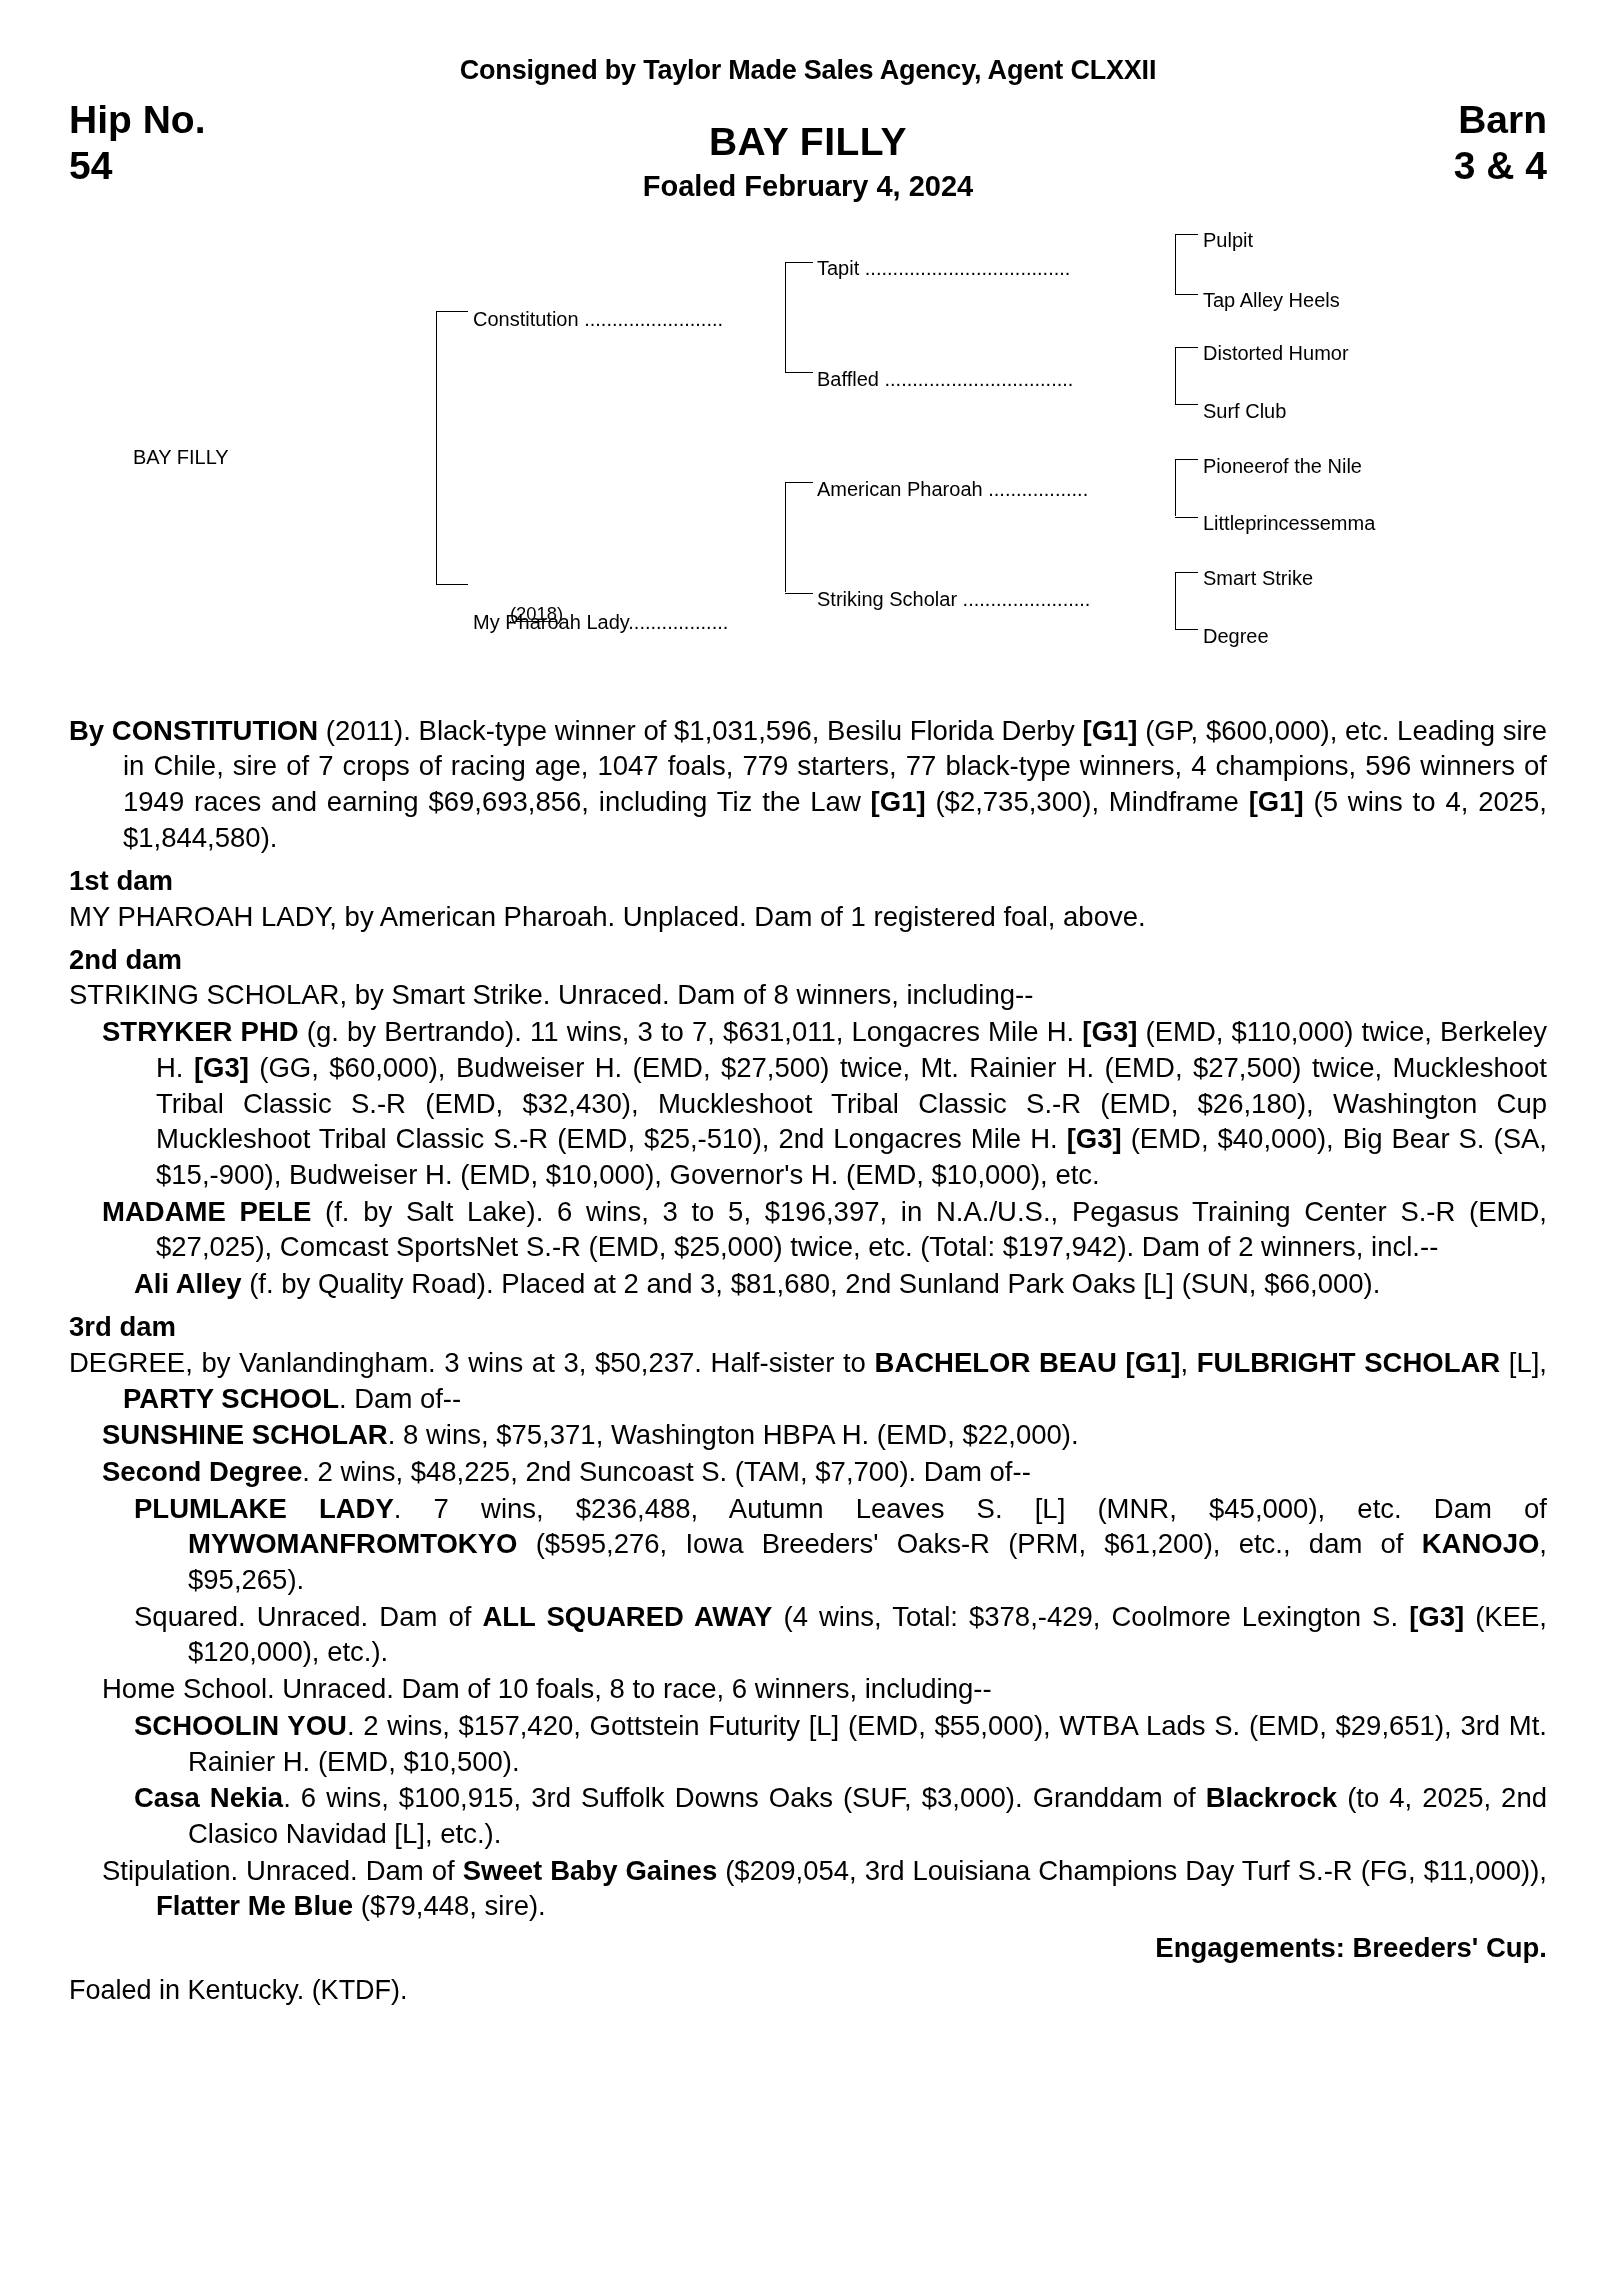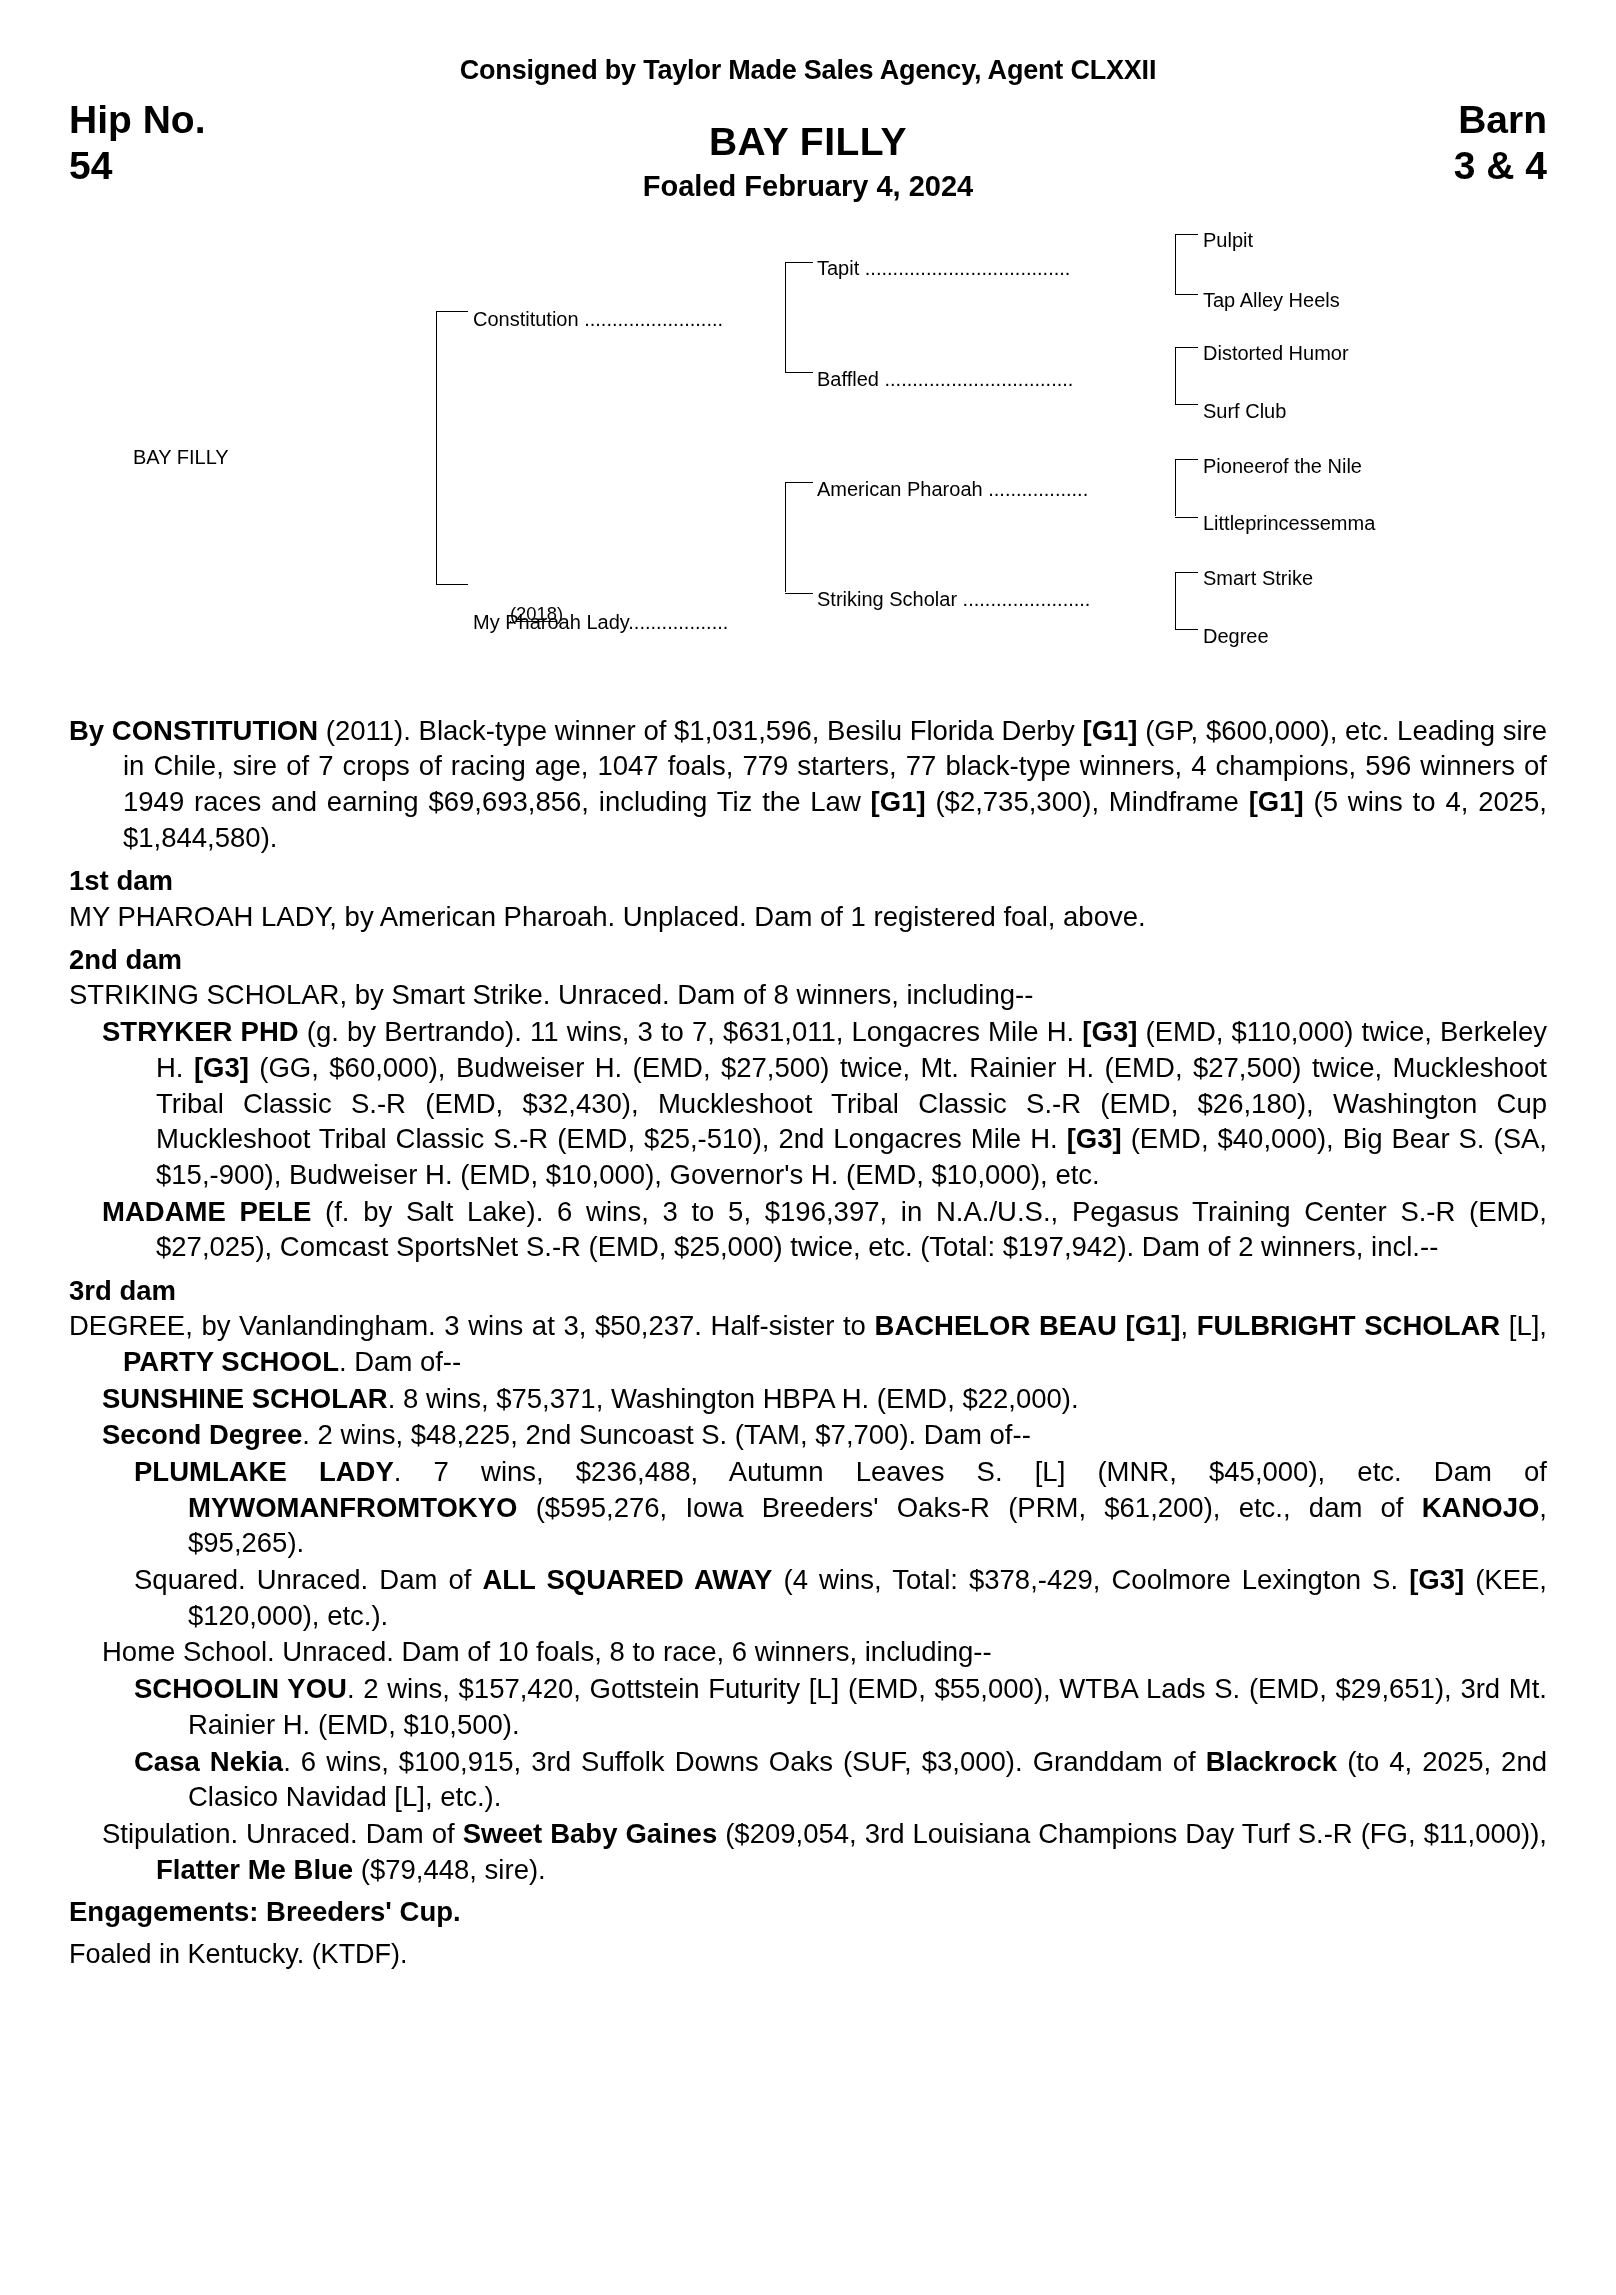--- a/index.html
+++ b/index.html
@@ -107,20 +107,21 @@
   .damhead {
     font-weight: bold;
     font-size: 27.5px;
     margin: 7.3px 0 0 0;
   }
   b { font-weight: bold; }
   .engage {
     font-weight: bold;
     font-size: 27.5px;
     margin-top: 6.4px;
+    text-align: right;
   }
   .foaled-in {
     font-size: 27px;
     margin-top: 7px;
   }
 </style>
 </head>
 <body>
 
 <div class="page">
@@ -199,20 +200,21 @@
       <b>By CONSTITUTION</b><span> (2011). Black-type winner of $1,031,596, Besilu Florida Derby </span><b>[G1]</b><span> (GP, $600,000), etc. Leading sire in Chile, sire of 7 crops of racing age, 1047 foals, 779 starters, 77 black-type winners, 4 champions, 596 winners of 1949 races and earning $69,693,856, including Tiz the Law </span><b>[G1]</b><span> ($2,735,300), Mindframe </span><b>[G1]</b><span> (5 wins to 4, 2025, $1,844,580).</span>
     </p>
 
     <div id="dams-container">
         <div class="damhead">1st dam</div>
         <p class="para hang1"><span>MY PHAROAH LADY, by American Pharoah. Unplaced. Dam of 1 registered foal, above.</span></p>
         <div class="damhead">2nd dam</div>
         <p class="para hang1"><span>STRIKING SCHOLAR, by Smart Strike. Unraced. Dam of 8 winners, including--</span></p>
         <p class="para hang2"><b>STRYKER PHD</b><span> (g. by Bertrando). 11 wins, 3 to 7, $631,011, Longacres Mile H. </span><b>[G3]</b><span> (EMD, $110,000) twice, Berkeley H. </span><b>[G3]</b><span> (GG, $60,000), Budweiser H. (EMD, $27,500) twice, Mt. Rainier H. (EMD, $27,500) twice, Muckleshoot Tribal Classic S.-R (EMD, $32,430), Muckleshoot Tribal Classic S.-R (EMD, $26,180), Washington Cup Muckleshoot Tribal Classic S.-R (EMD, $25,-510), 2nd Longacres Mile H. </span><b>[G3]</b><span> (EMD, $40,000), Big Bear S. (SA, $15,-900), Budweiser H. (EMD, $10,000), Governor's H. (EMD, $10,000), etc.</span></p>
         <p class="para hang2"><b>MADAME PELE</b><span> (f. by Salt Lake). 6 wins, 3 to 5, $196,397, in N.A./U.S., Pegasus Training Center S.-R (EMD, $27,025), Comcast SportsNet S.-R (EMD, $25,000) twice, etc. (Total: $197,942). Dam of 2 winners, incl.--</span></p>
+        <p class="para hang3"><b>Ali Alley</b><span> (f. by Quality Road). Placed at 2 and 3, $81,680, 2nd Sunland Park Oaks [L] (SUN, $66,000).</span></p>
         <div class="damhead">3rd dam</div>
         <p class="para hang1"><span>DEGREE, by Vanlandingham. 3 wins at 3, $50,237. Half-sister to </span><b>BACHELOR BEAU [G1]</b><span>, </span><b>FULBRIGHT SCHOLAR</b><span> [L], </span><b>PARTY SCHOOL</b><span>. Dam of--</span></p>
         <p class="para hang2"><b>SUNSHINE SCHOLAR</b><span>. 8 wins, $75,371, Washington HBPA H. (EMD, $22,000).</span></p>
         <p class="para hang2"><b>Second Degree</b><span>. 2 wins, $48,225, 2nd Suncoast S. (TAM, $7,700). Dam of--</span></p>
         <p class="para hang3"><b>PLUMLAKE LADY</b><span>. 7 wins, $236,488, Autumn Leaves S. [L] (MNR, $45,000), etc. Dam of </span><b>MYWOMANFROMTOKYO</b><span> ($595,276, Iowa Breeders' Oaks-R (PRM, $61,200), etc., dam of </span><b>KANOJO</b><span>, $95,265).</span></p>
         <p class="para hang3"><span>Squared. Unraced. Dam of </span><b>ALL SQUARED AWAY</b><span> (4 wins, Total: $378,-429, Coolmore Lexington S. </span><b>[G3]</b><span> (KEE, $120,000), etc.).</span></p>
         <p class="para hang2"><span>Home School. Unraced. Dam of 10 foals, 8 to race, 6 winners, including--</span></p>
         <p class="para hang3"><b>SCHOOLIN YOU</b><span>. 2 wins, $157,420, Gottstein Futurity [L] (EMD, $55,000), WTBA Lads S. (EMD, $29,651), 3rd Mt. Rainier H. (EMD, $10,500).</span></p>
         <p class="para hang3"><b>Casa Nekia</b><span>. 6 wins, $100,915, 3rd Suffolk Downs Oaks (SUF, $3,000). Granddam of </span><b>Blackrock</b><span> (to 4, 2025, 2nd Clasico Navidad [L], etc.).</span></p>
         <p class="para hang2"><span>Stipulation. Unraced. Dam of </span><b>Sweet Baby Gaines</b><span> ($209,054, 3rd Louisiana Champions Day Turf S.-R (FG, $11,000)), </span><b>Flatter Me Blue</b><span> ($79,448, sire).</span></p>

